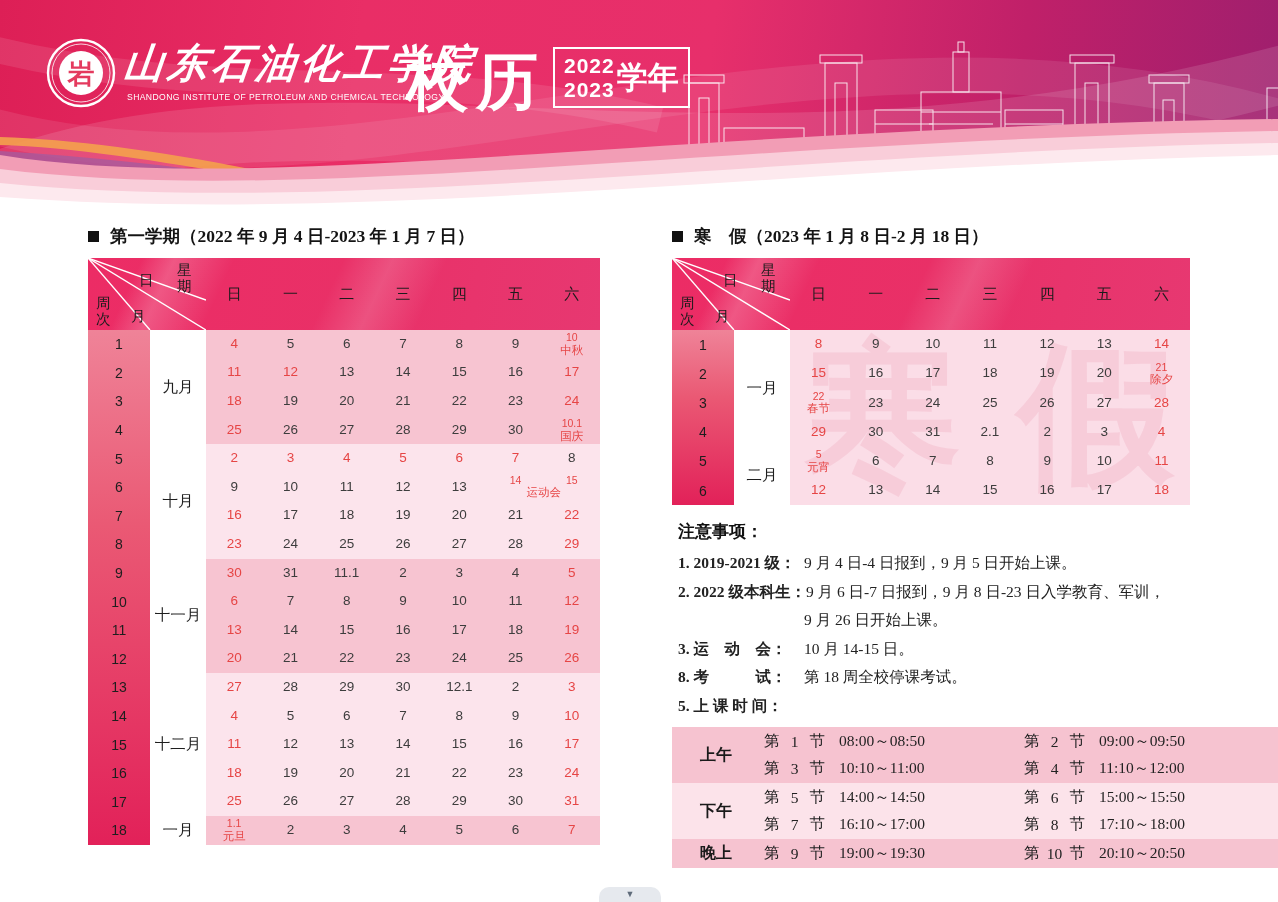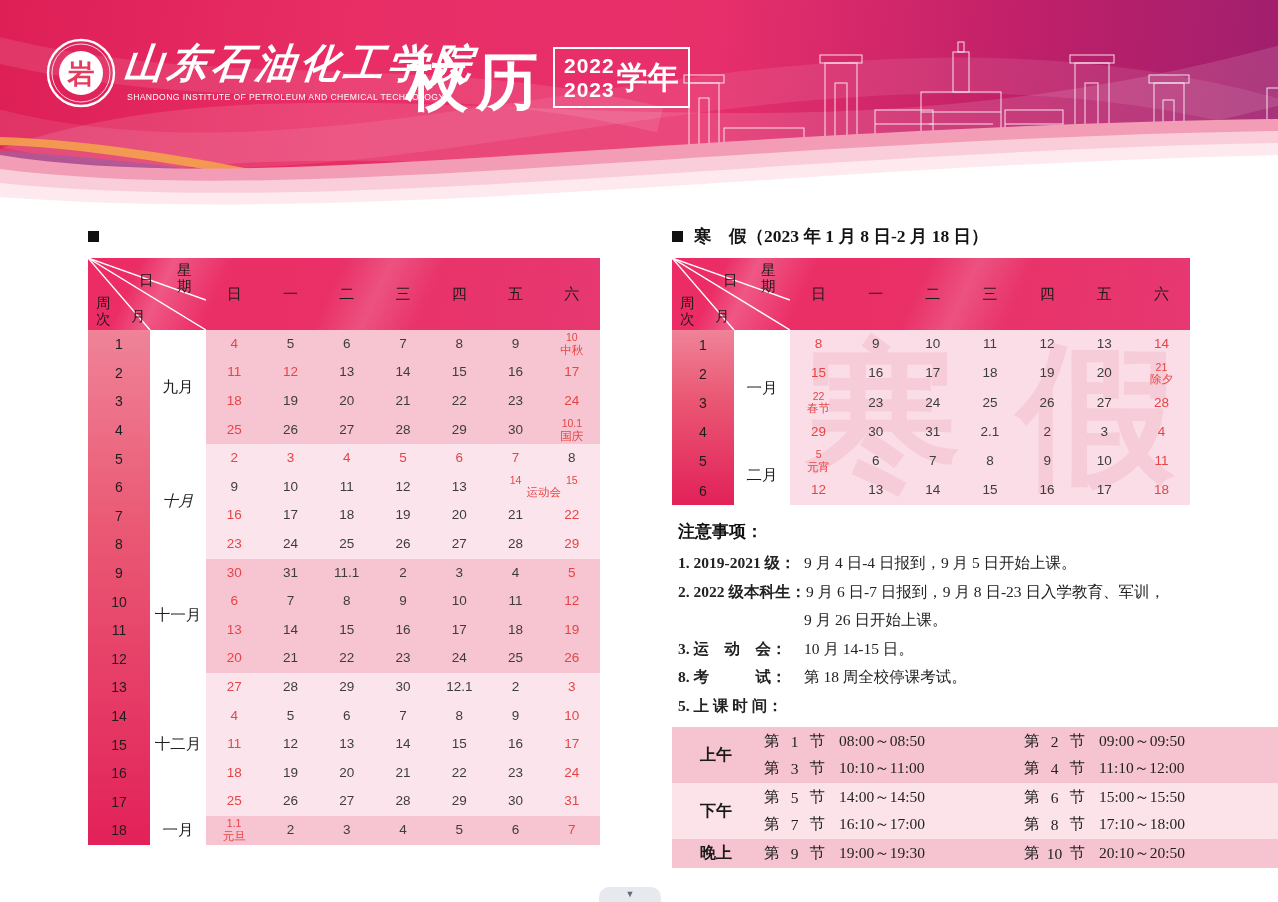--- a/index.html
+++ b/index.html
@@ -186,20 +186,21 @@
         <div>2022</div>
         <div>2023</div>
       </div>
       <div class="suffix">学年</div>
     </div>
   </div>
 
   <div class="sec sec-left">
     <h2 class="sec-title">
       <span class="square"></span>
+      <span>第一学期（2022 年 9 月 4 日-2023 年 1 月 7 日）</span>
     </h2>
     <div class="cal" id="cal1">
         <div class="cal-hdr">
           <div class="corner">
             <svg class="corner-lines" viewBox="0 0 118 72" preserveAspectRatio="none">
               <line x1="0" y1="0" x2="62" y2="72"></line>
               <line x1="0" y1="0" x2="118" y2="72"></line>
               <line x1="0" y1="0" x2="118" y2="42"></line>
             </svg>
             <span class="c-week">周次</span>
@@ -303,21 +304,21 @@
             <div class="cell shade-m" style="grid-area: 4 / 7;">
               <span class="d">29</span>
             </div>
             <div class="cell shade-m" style="grid-area: 4 / 8;">
               <span class="d">30</span>
             </div>
             <div class="cell shade-m red two" style="grid-area: 4 / 9;">
               <span class="d">10.1</span>
               <span class="lbl">国庆</span>
             </div>
-            <div class="mcell" style="grid-area: 5 / 2 / span 4; font-style: italic;">十月</div>
+            <div class="mcell" style="grid-area: 5 / 2 / span 4;">十月</div>
             <div class="wnum" style="grid-area: 5 / 1;">5</div>
             <div class="cell shade-l red" style="grid-area: 5 / 3;">
               <span class="d">2</span>
             </div>
             <div class="cell shade-l red" style="grid-area: 5 / 4;">
               <span class="d">3</span>
             </div>
             <div class="cell shade-l red" style="grid-area: 5 / 5;">
               <span class="d">4</span>
             </div>

